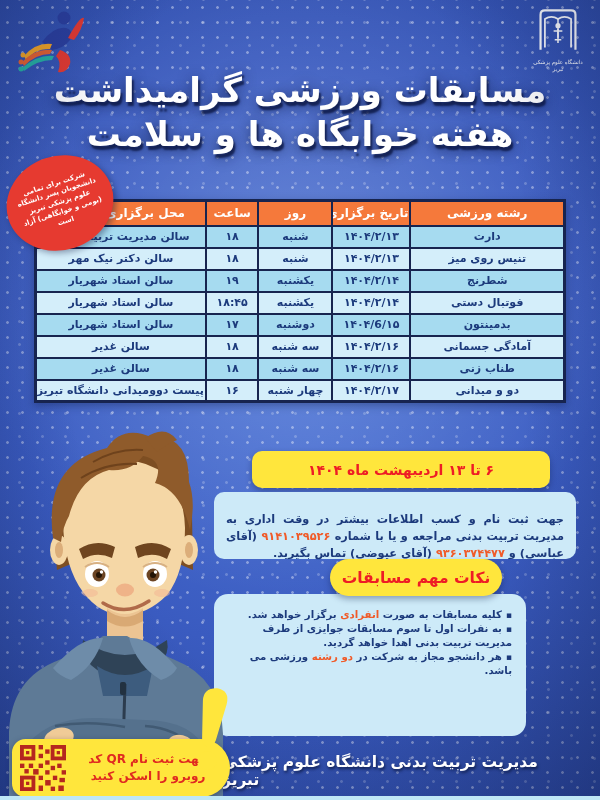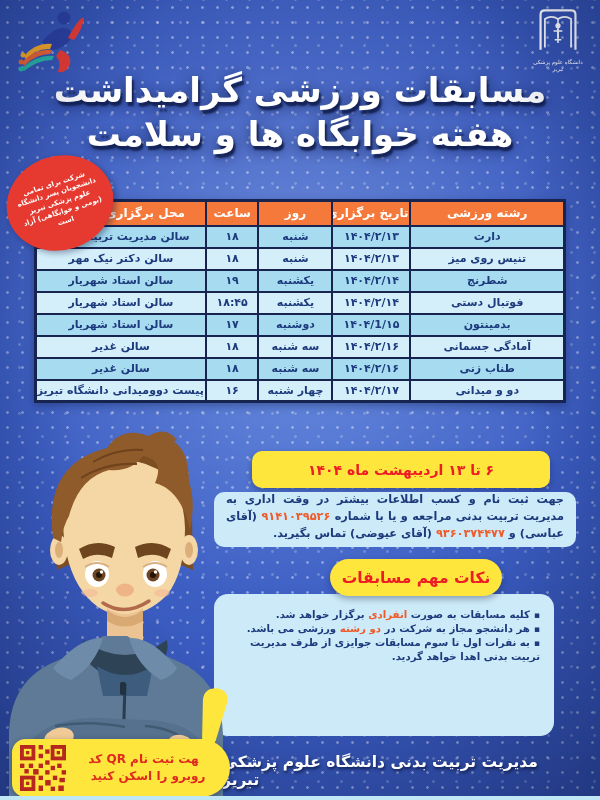--- a/index.html
+++ b/index.html
@@ -46,30 +46,30 @@
   tbody tr:nth-child(odd) td{background:#a6dbf0;}
 
   
   .reg-banner{position:absolute;left:252px;top:451px;width:298px;height:37px;background:#ffe63c;
     border-radius:10px;display:flex;align-items:center;justify-content:center;gap:6px;direction:rtl;
     box-shadow:0 3px 6px rgba(10,20,60,.35);z-index:3;}
   .reg-banner .lbl{color:#1d3a7d;font-weight:bold;font-size:14.5px;}
   .reg-banner .val{color:#ee1c25;font-weight:bold;font-size:14px;}
 
   
-  .info-box{position:absolute;left:214px;top:492px;width:362px;height:55px;background:#cdeaf8;
-    border-radius:10px;padding:0 12px 0;direction:rtl;text-align:justify;z-index:3;
+  .info-box{position:absolute;left:214px;top:492px;width:362px;height:67px;background:#cdeaf8;
+    border-radius:10px;padding:20px 12px 0;direction:rtl;text-align:justify;z-index:3;
     color:#1c3a7c;font-weight:bold;font-size:11.3px;line-height:1.5;}
   .hl{color:#f05a28;}
 
   
   .notes-pill{position:absolute;left:330px;top:559px;width:172px;height:37px;background:#ffe63c;
     border-radius:19px;display:flex;align-items:center;justify-content:center;z-index:4;
     color:#ee1c25;font-weight:bold;font-size:15.5px;box-shadow:0 3px 6px rgba(10,20,60,.35);}
-  .notes-box{position:absolute;left:214px;top:594px;width:340px;height:142px;background:#cdeaf8;
+  .notes-box{position:absolute;left:214px;top:594px;width:312px;height:142px;background:#cdeaf8;
     border-radius:14px;padding:14px 14px 0;direction:rtl;z-index:3;}
   .notes-box ul{margin:0;padding:0;list-style:none;}
   .notes-box li{color:#1c3a7c;font-weight:bold;font-size:10.2px;line-height:1.38;text-align:right;}
   .notes-box li::before{content:"▪";color:#1c3a7c;margin-left:4px;font-size:9px;}
 
   
   .character{position:absolute;left:-6px;top:420px;width:242px;height:380px;z-index:4;}
 
   
   .excl{position:absolute;left:196px;top:686px;width:34px;height:86px;z-index:7;transform:rotate(6deg);}
@@ -170,21 +170,21 @@
           </tr>
           <tr>
             <td>فوتبال دستی</td>
             <td>۱۴۰۴/۲/۱۴</td>
             <td>یکشنبه</td>
             <td>۱۸:۴۵</td>
             <td>سالن استاد شهریار</td>
           </tr>
           <tr>
             <td>بدمینتون</td>
-            <td>۱۴۰۴/1/۱۵</td>
+            <td>۱۴۰۴/6/۱۵</td>
             <td>دوشنبه</td>
             <td>۱۷</td>
             <td>سالن استاد شهریار</td>
           </tr>
           <tr>
             <td>آمادگی جسمانی</td>
             <td>۱۴۰۴/۲/۱۶</td>
             <td>سه شنبه</td>
             <td>۱۸</td>
             <td>سالن غدیر</td>
@@ -212,22 +212,22 @@
   </div>
 
   <div class="info-box">
     <span><span>جهت ثبت نام و کسب اطلاعات بیشتر در وقت اداری به مدیریت تربیت بدنی مراجعه و یا با شماره </span><span class="hl">۹۱۴۱۰۳۹۵۲۶</span><span> (آقای عباسی) و </span><span class="hl">۹۳۶۰۳۷۴۴۷۷</span><span> (آقای عیوضی) تماس بگیرید.</span></span>
   </div>
 
   <div class="notes-pill">نکات مهم مسابقات</div>
   <div class="notes-box">
     <ul>
         <li><span>کلیه مسابقات به صورت </span><span class="hl">انفرادی</span><span> برگزار خواهد شد.</span></li>
+        <li><span>به نفرات اول تا سوم مسابقات جوایزی از طرف مدیریت تربیت بدنی اهدا خواهد گردید.</span></li>
         <li><span>هر دانشجو مجاز به شرکت در </span><span class="hl">دو رشته</span><span> ورزشی می باشد.</span></li>
-        <li><span>به نفرات اول تا سوم مسابقات جوایزی از طرف مدیریت تربیت بدنی اهدا خواهد گردید.</span></li>
       </ul>
   </div>
 
   <div class="character">
     <svg viewBox="0 0 240 380" width="242" height="380">
 
       <path d="M62,150 Q50,52 120,32 Q188,30 197,96 L198,150 Q130,118 62,150 Z" fill="#7d4e22"></path>
 
       <ellipse cx="64" cy="130" rx="9" ry="15" fill="#f5d7a6"></ellipse>
       <ellipse cx="194" cy="130" rx="9" ry="15" fill="#f5d7a6"></ellipse>

